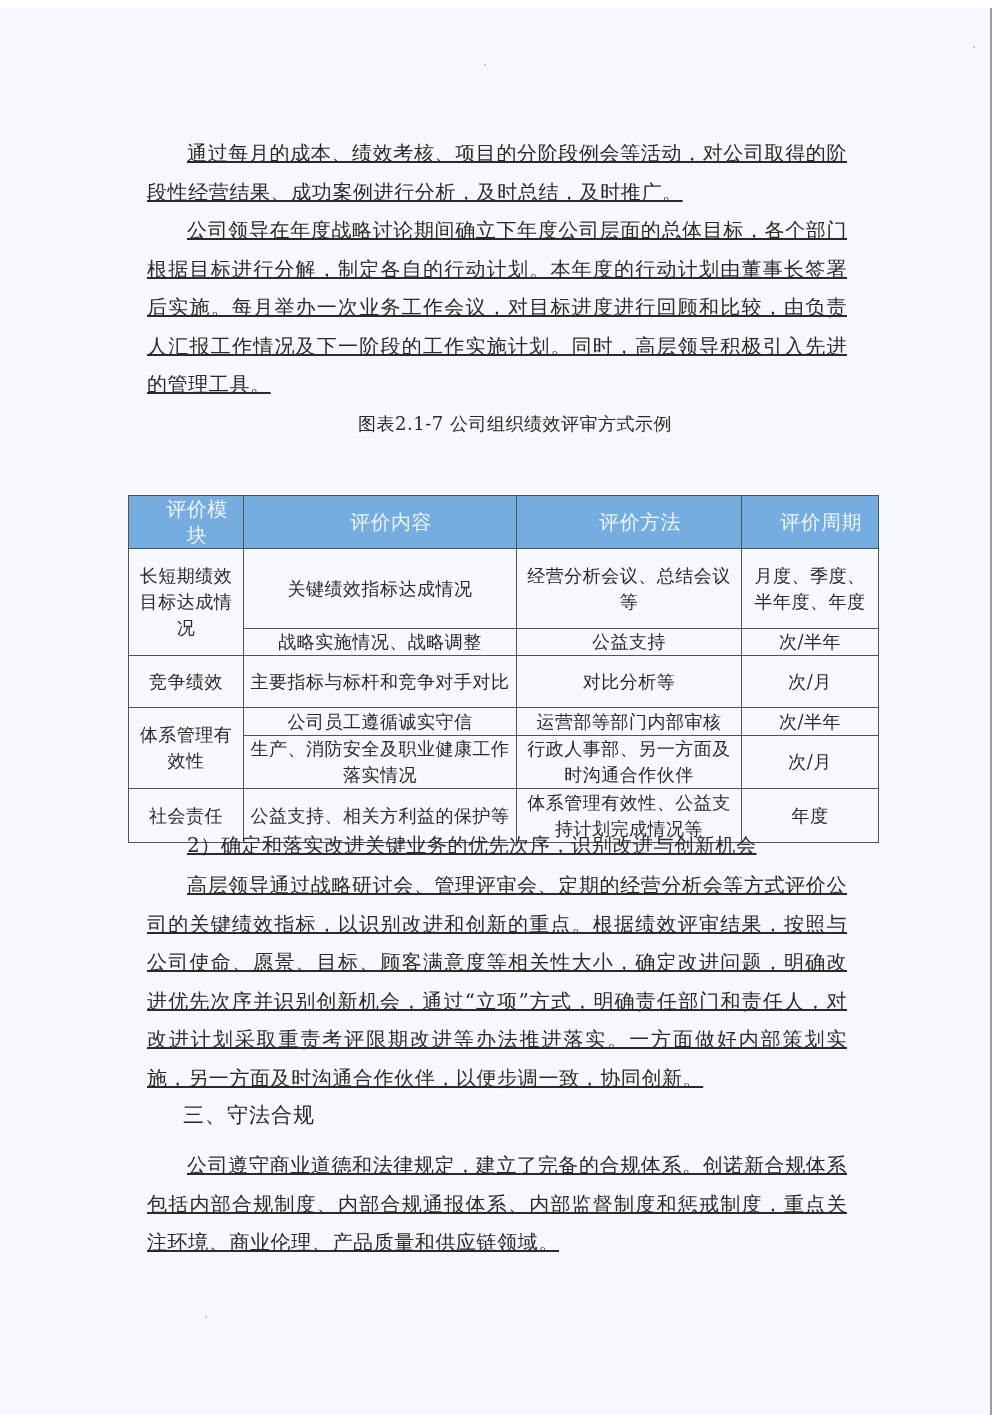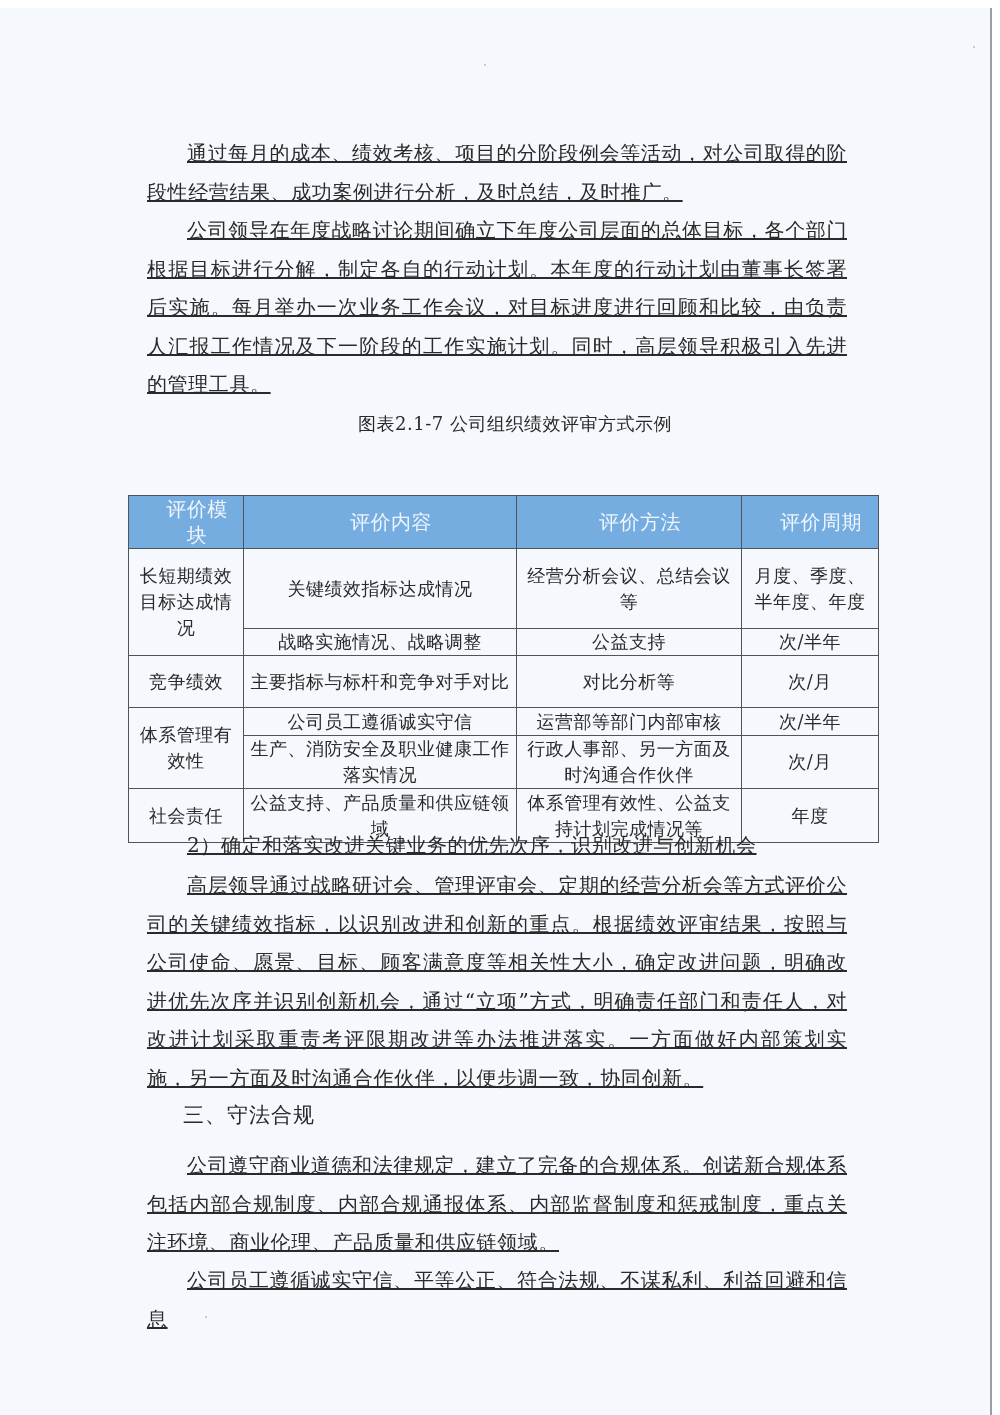--- a/index.html
+++ b/index.html
@@ -141,34 +141,33 @@
         <td>运营部等部门内部审核</td>
         <td>次/半年</td>
       </tr>
       <tr style="height:52px;">
         <td>生产、消防安全及职业健康工作落实情况</td>
         <td>行政人事部、另一方面及时沟通合作伙伴</td>
         <td>次/月</td>
       </tr>
       <tr style="height:54px;">
         <td>社会责任</td>
-        <td>公益支持、产品质量和供应链领域</td>
+        <td>公益支持、相关方利益的保护等</td>
         <td>体系管理有效性、公益支持计划完成情况等</td>
         <td>年度</td>
       </tr>
     </tbody>
   </table>
 
   <p class="para indent" style="top:818px;">2）确定和落实改进关键业务的优先次序，识别改进与创新机会</p>
 
   <p class="para indent" style="top:858px;">高层领导通过战略研讨会、管理评审会、定期的经营分析会等方式评价公司的关键绩效指标，以识别改进和创新的重点。根据绩效评审结果，按照与公司使命、愿景、目标、顾客满意度等相关性大小，确定改进问题，明确改进优先次序并识别创新机会，通过“立项”方式，明确责任部门和责任人，对改进计划采取重责考评限期改进等办法推进落实。一方面做好内部策划实施，另一方面及时沟通合作伙伴，以便步调一致，协同创新。</p>
 
   <div class="heading">三、守法合规</div>
 
   <p class="para indent" style="top:1138px;">公司遵守商业道德和法律规定，建立了完备的合规体系。创诺新合规体系包括内部合规制度、内部合规通报体系、内部监督制度和惩戒制度，重点关注环境、商业伦理、产品质量和供应链领域。</p>
 
-  <p class="para indent" style="top:1253px;">公司员工遵循诚实守信、平等公正、符合法规、不谋私利、利益回避和信息</p>
 
   <span class="speck" style="left:484px; top:56px;"></span>
   <span class="speck" style="left:973px; top:38px;"></span>
   <span class="speck" style="left:205px; top:1308px;"></span>
   <span class="speck" style="left:600px; top:1200px;"></span>
 </div>
 
 </body></html>

